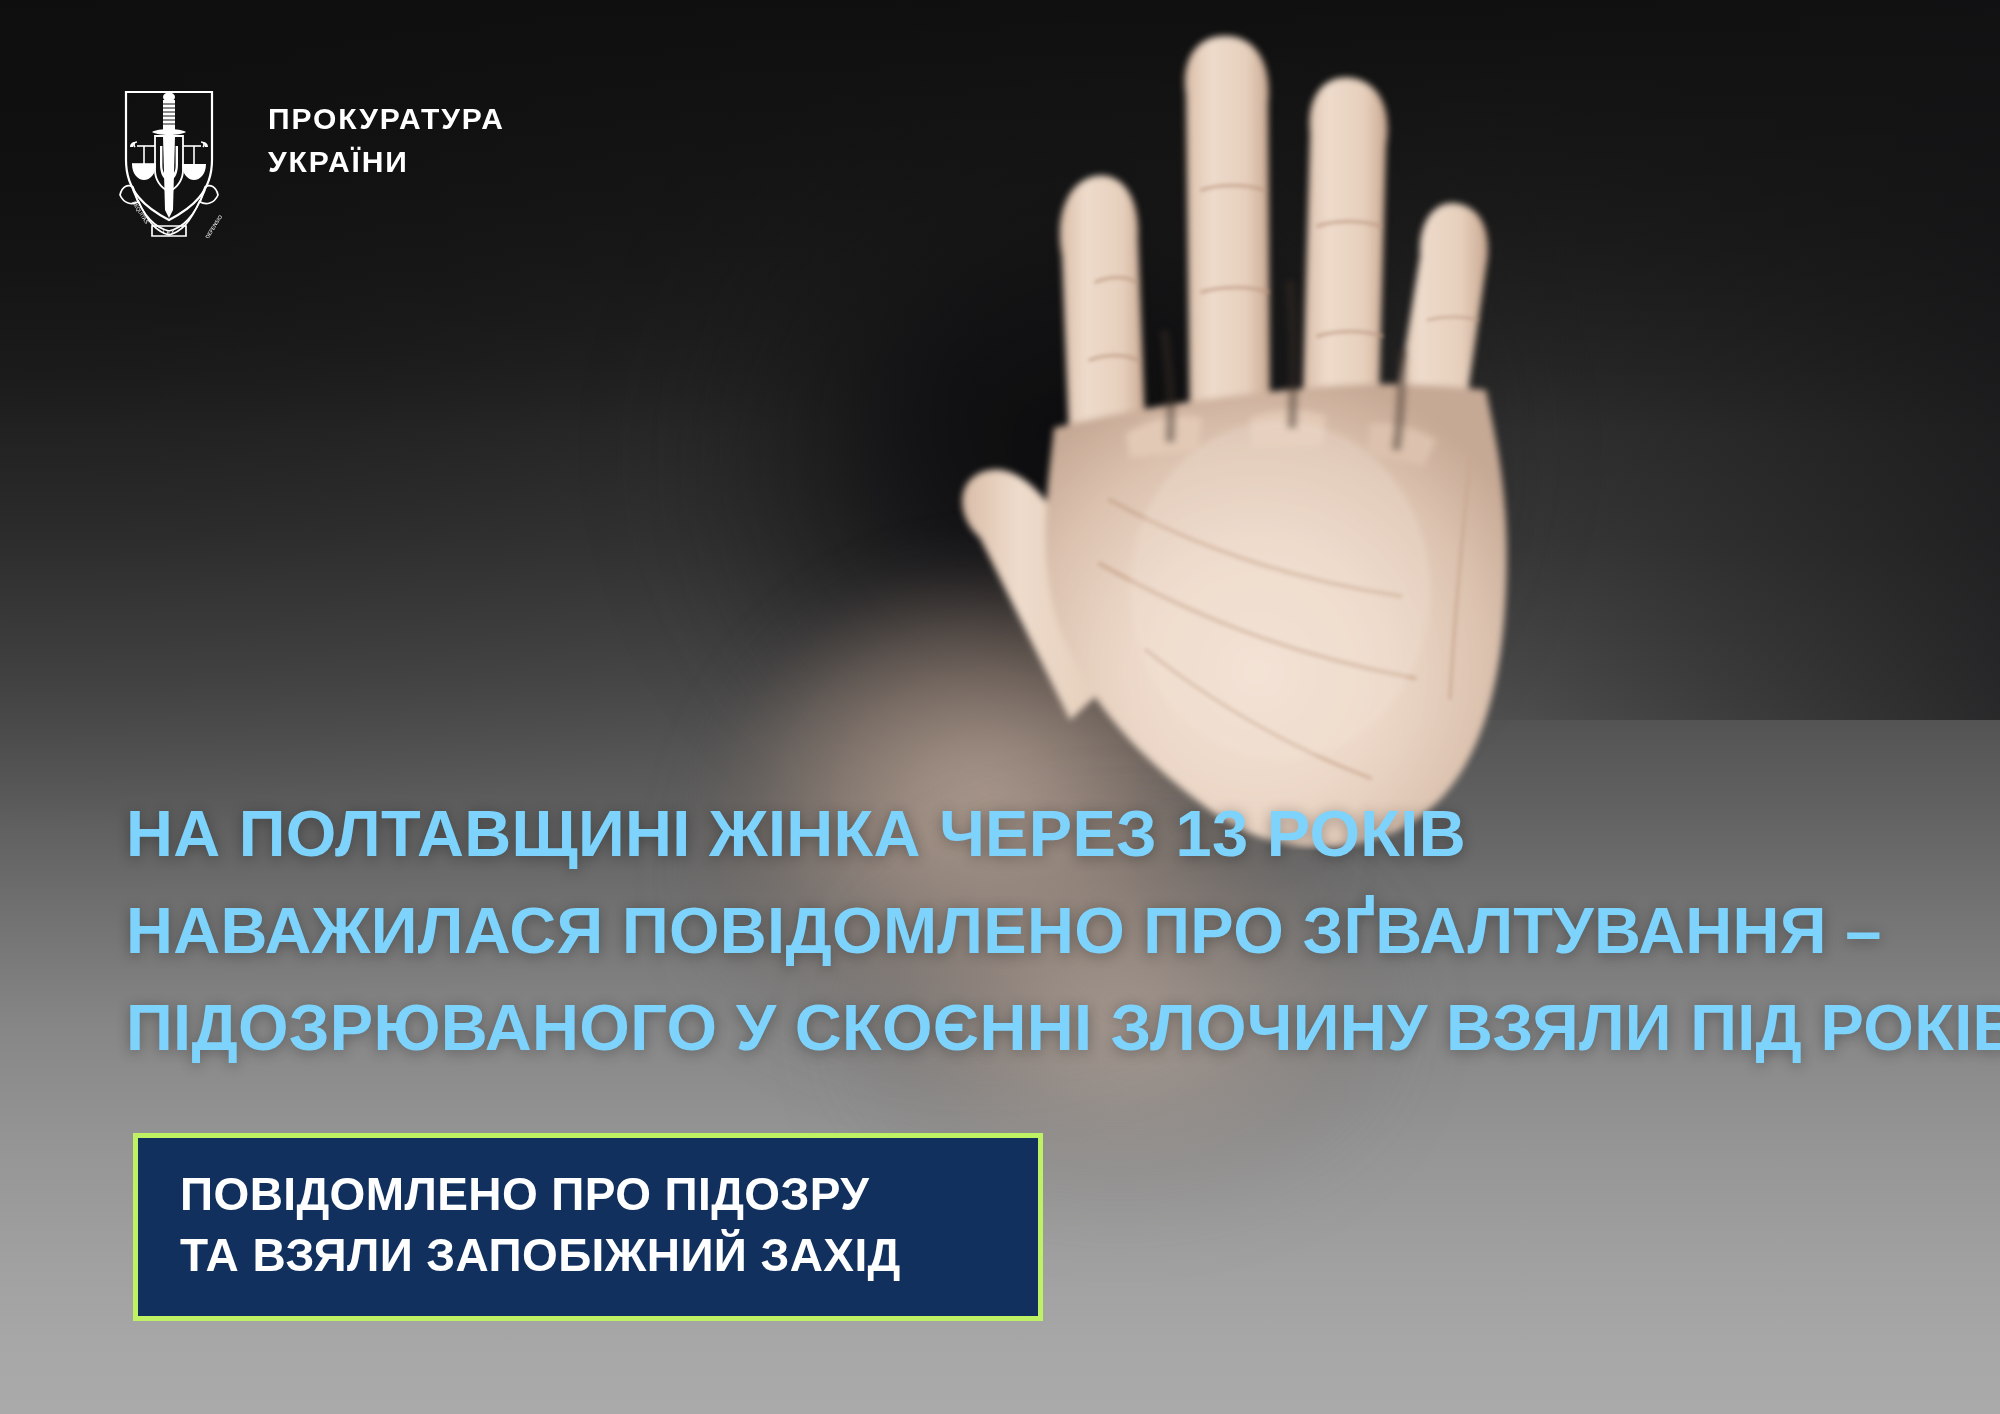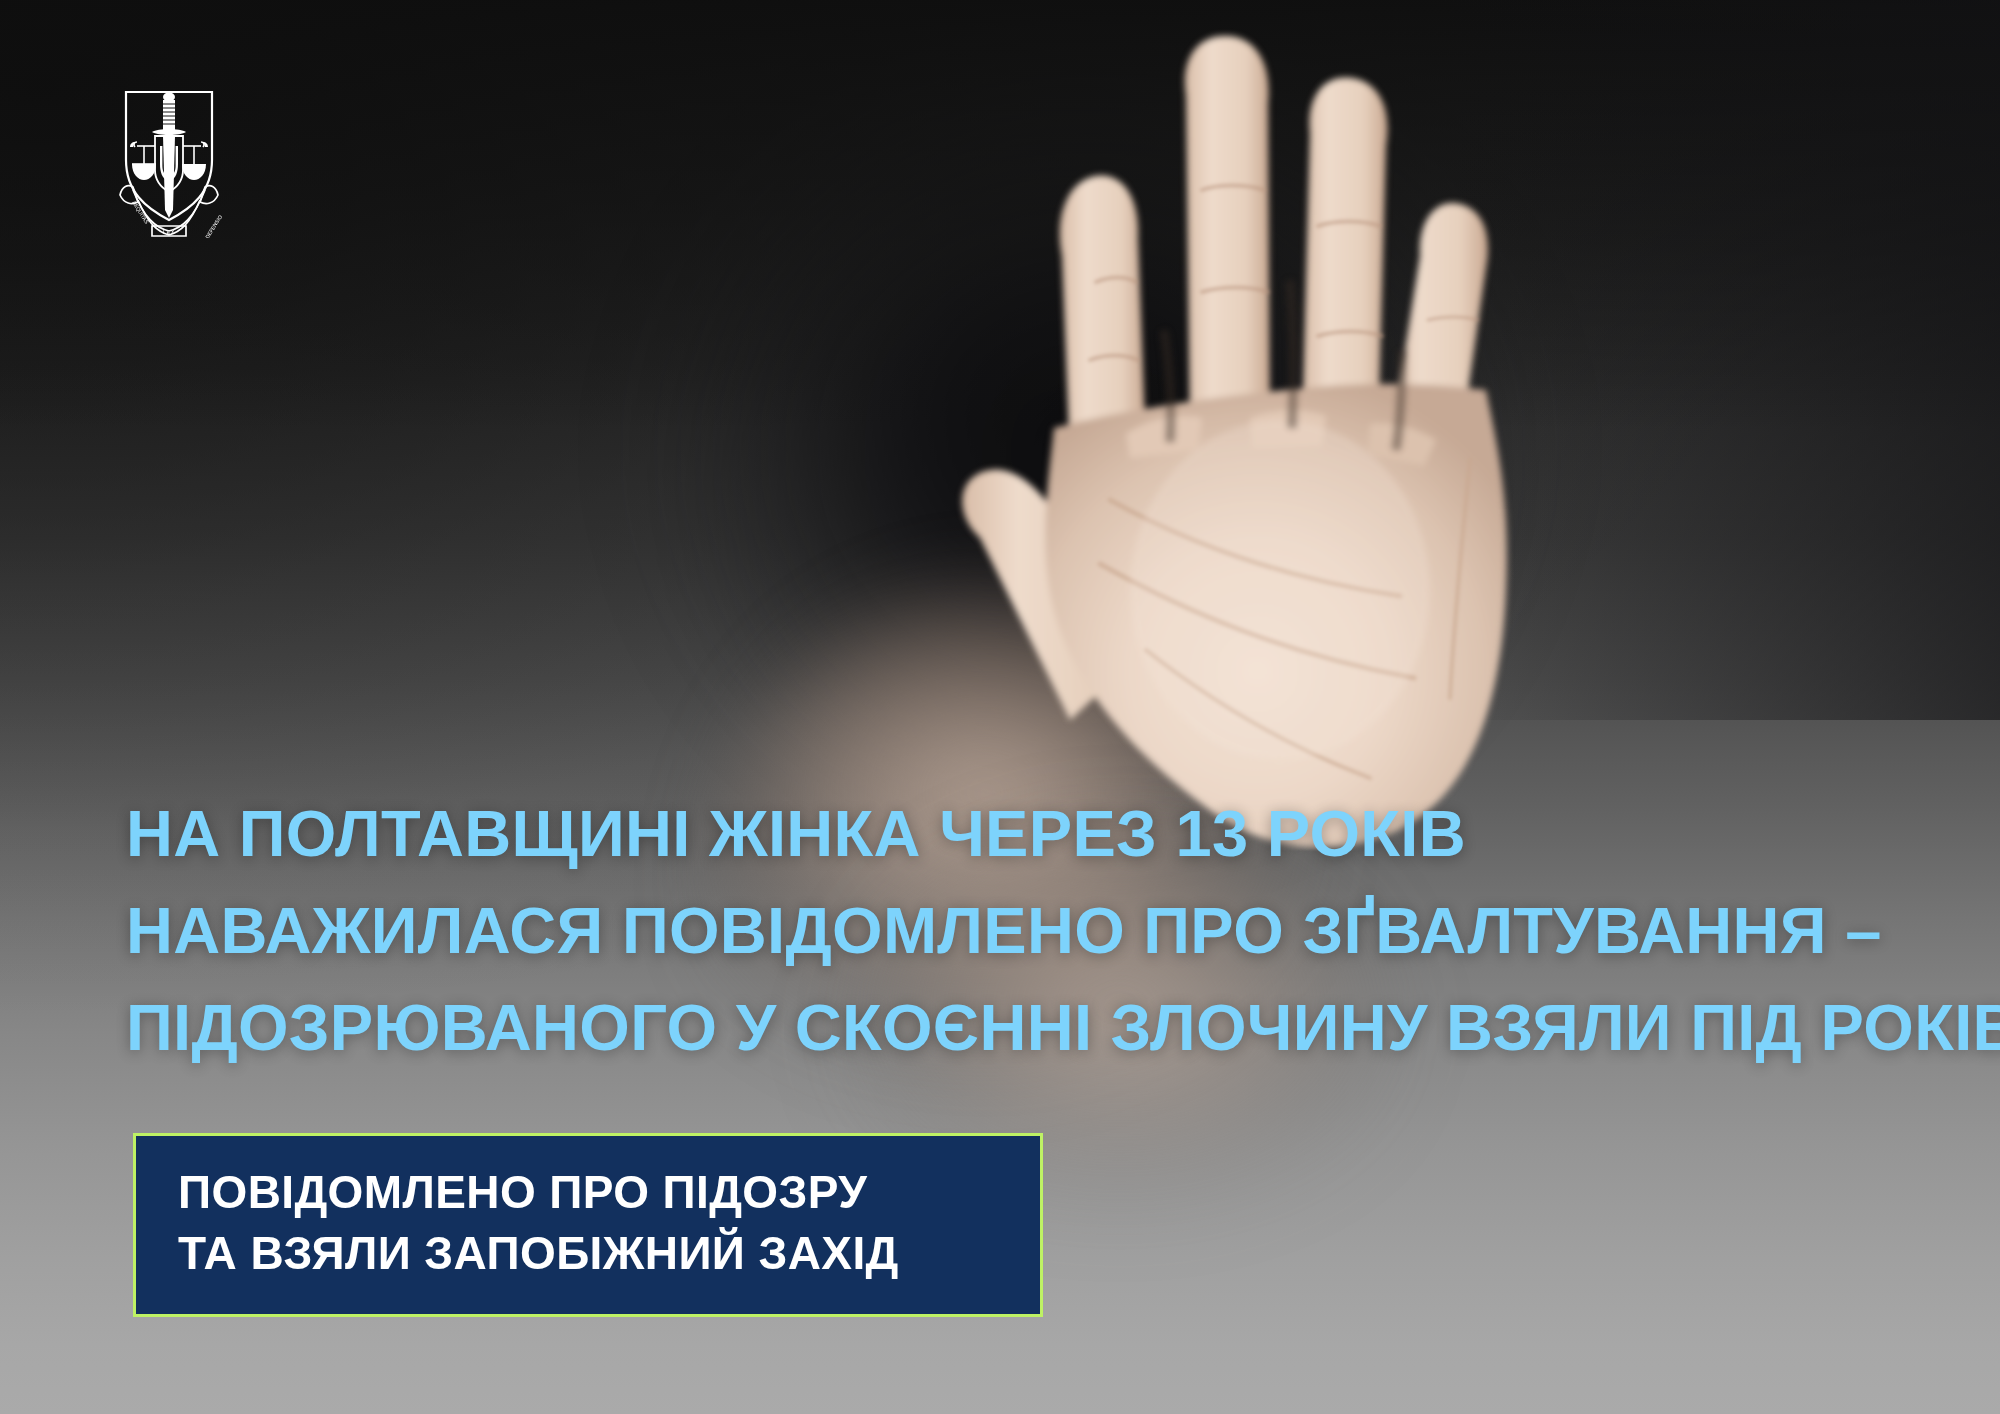--- a/index.html
+++ b/index.html
@@ -154,21 +154,21 @@
   .headline .hl-line { display: block; white-space: nowrap; }
 
   
   .badge {
     position: absolute;
     left: 133px;
     top: 1133px;
     width: 910px;
     box-sizing: border-box;
     background: #12305e;
-    border: 3px solid #bef264;
+    border: 5px solid #bef264;
     padding: 26px 0 30px 42px;
   }
   .badge-line {
     display: block;
     color: #ffffff;
     font-weight: bold;
     font-size: 46px;
     line-height: 1.33;
     letter-spacing: 0.4px;
     white-space: nowrap;
@@ -325,20 +325,22 @@
       </g>
       <text x="61" y="156.2" text-anchor="middle" fill="#ffffff" font-family="Liberation Sans, sans-serif" font-size="5.4" letter-spacing="0.6">LEX</text>
       <text fill="#ffffff" font-family="Liberation Sans, sans-serif" font-size="5.2" letter-spacing="0.5">
         <textPath href="#mottoLeftPath" startOffset="4%"></textPath>
       </text>
       <path id="mottoLeftPath" d="M27 116 C34 140 46 150 58 154" fill="none"></path>
       <text fill="#ffffff" font-family="Liberation Sans, sans-serif" font-size="5.2" transform="rotate(58 30 130)" x="22" y="132">AEQUITAS</text>
       <text fill="#ffffff" font-family="Liberation Sans, sans-serif" font-size="5.2" transform="rotate(-58 96 130)" x="72" y="150">DEFENSIO</text>
     </svg>
 
+    <div class="brand-text">ПРОКУРАТУРА
+УКРАЇНИ</div>
   </div>
 
   <div class="headline">
     <span class="hl-line">НА ПОЛТАВЩИНІ ЖІНКА ЧЕРЕЗ 13 РОКІВ</span>
     <span class="hl-line">НАВАЖИЛАСЯ ПОВІДОМЛЕНО ПРО ЗҐВАЛТУВАННЯ –</span>
     <span class="hl-line">ПІДОЗРЮВАНОГО У СКОЄННІ ЗЛОЧИНУ ВЗЯЛИ ПІД РОКІВ</span>
   </div>
 
   <div class="badge">
     <span class="badge-line">ПОВІДОМЛЕНО ПРО ПІДОЗРУ</span>

